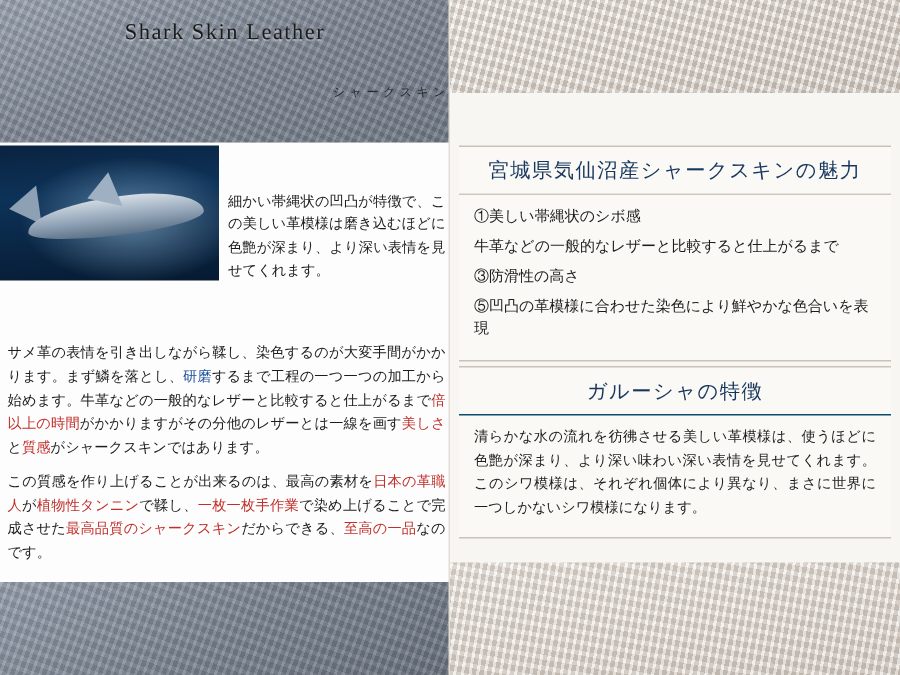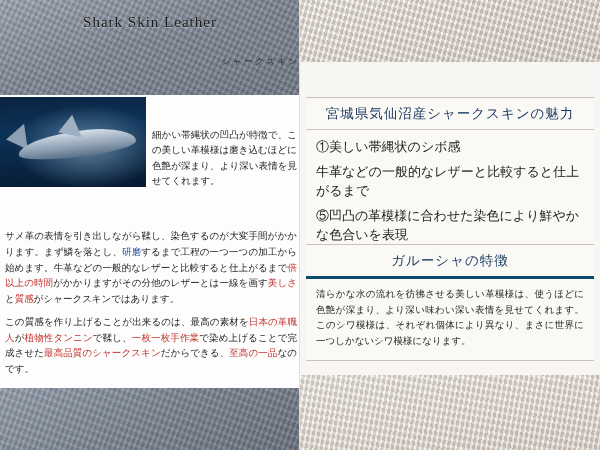--- a/index.html
+++ b/index.html
@@ -96,24 +96,24 @@
 
   .panel{
     position:absolute;left:306px;width:288px;
     background:#faf9f6;
     border-top:1px solid #c9c2b6;border-bottom:1px solid #c9c2b6;
   }
   .panel-title{
     text-align:center;font-size:13.5px;color:#17365d;letter-spacing:1px;
     padding:7px 0 6px 0;border-bottom:1px solid #cfc8bc;
   }
-  .panel-title.plain{border-bottom:3px solid #0c4a6e;}
+  .panel-title.plain{border-bottom:1px solid #0c4a6e;}
   .panel-list{margin:0;padding:7px 8px 8px 10px;list-style:none;}
   .panel-list li{
-    font-size:13px;line-height:1.5;color:#1d1d1d;margin:0 0 5px 0;
+    font-size:10px;line-height:1.5;color:#1d1d1d;margin:0 0 5px 0;
   }
   .panel-body{
     padding:8px 10px 10px 10px;font-size:9.5px;line-height:1.65;
     color:#1d1d1d;text-align:justify;
   }
 
   .rt-photo-bottom{
     position:absolute;left:300px;top:375px;width:300px;height:75px;
     background:
       repeating-linear-gradient(100deg, rgba(255,255,255,.45) 0 2px, rgba(175,165,155,.32) 2px 5px),
@@ -156,20 +156,21 @@
 
   <div class="right"></div>
 
   <div class="rt-photo-top"></div>
 
   <div class="panel" style="top:64px;margin-top:33px;">
     <div class="panel-title">宮城県気仙沼産シャークスキンの魅力</div>
     <ul class="panel-list" id="charm-list">
         <li>①美しい帯縄状のシボ感</li>
         <li>牛革などの一般的なレザーと比較すると仕上がるまで</li>
+        <li>③防滑性の高さ</li>
         <li>⑤凹凸の革模様に合わせた染色により鮮やかな色合いを表現</li>
       </ul>
   </div>
 
   <div class="panel" style="top:244px;">
     <div class="panel-title plain">ガルーシャの特徴</div>
     <div class="panel-body">清らかな水の流れを彷彿させる美しい革模様は、使うほどに色艶が深まり、より深い味わい深い表情を見せてくれます。このシワ模様は、それぞれ個体により異なり、まさに世界に一つしかないシワ模様になります。</div>
   </div>
 
   <div class="rt-photo-bottom"></div>

